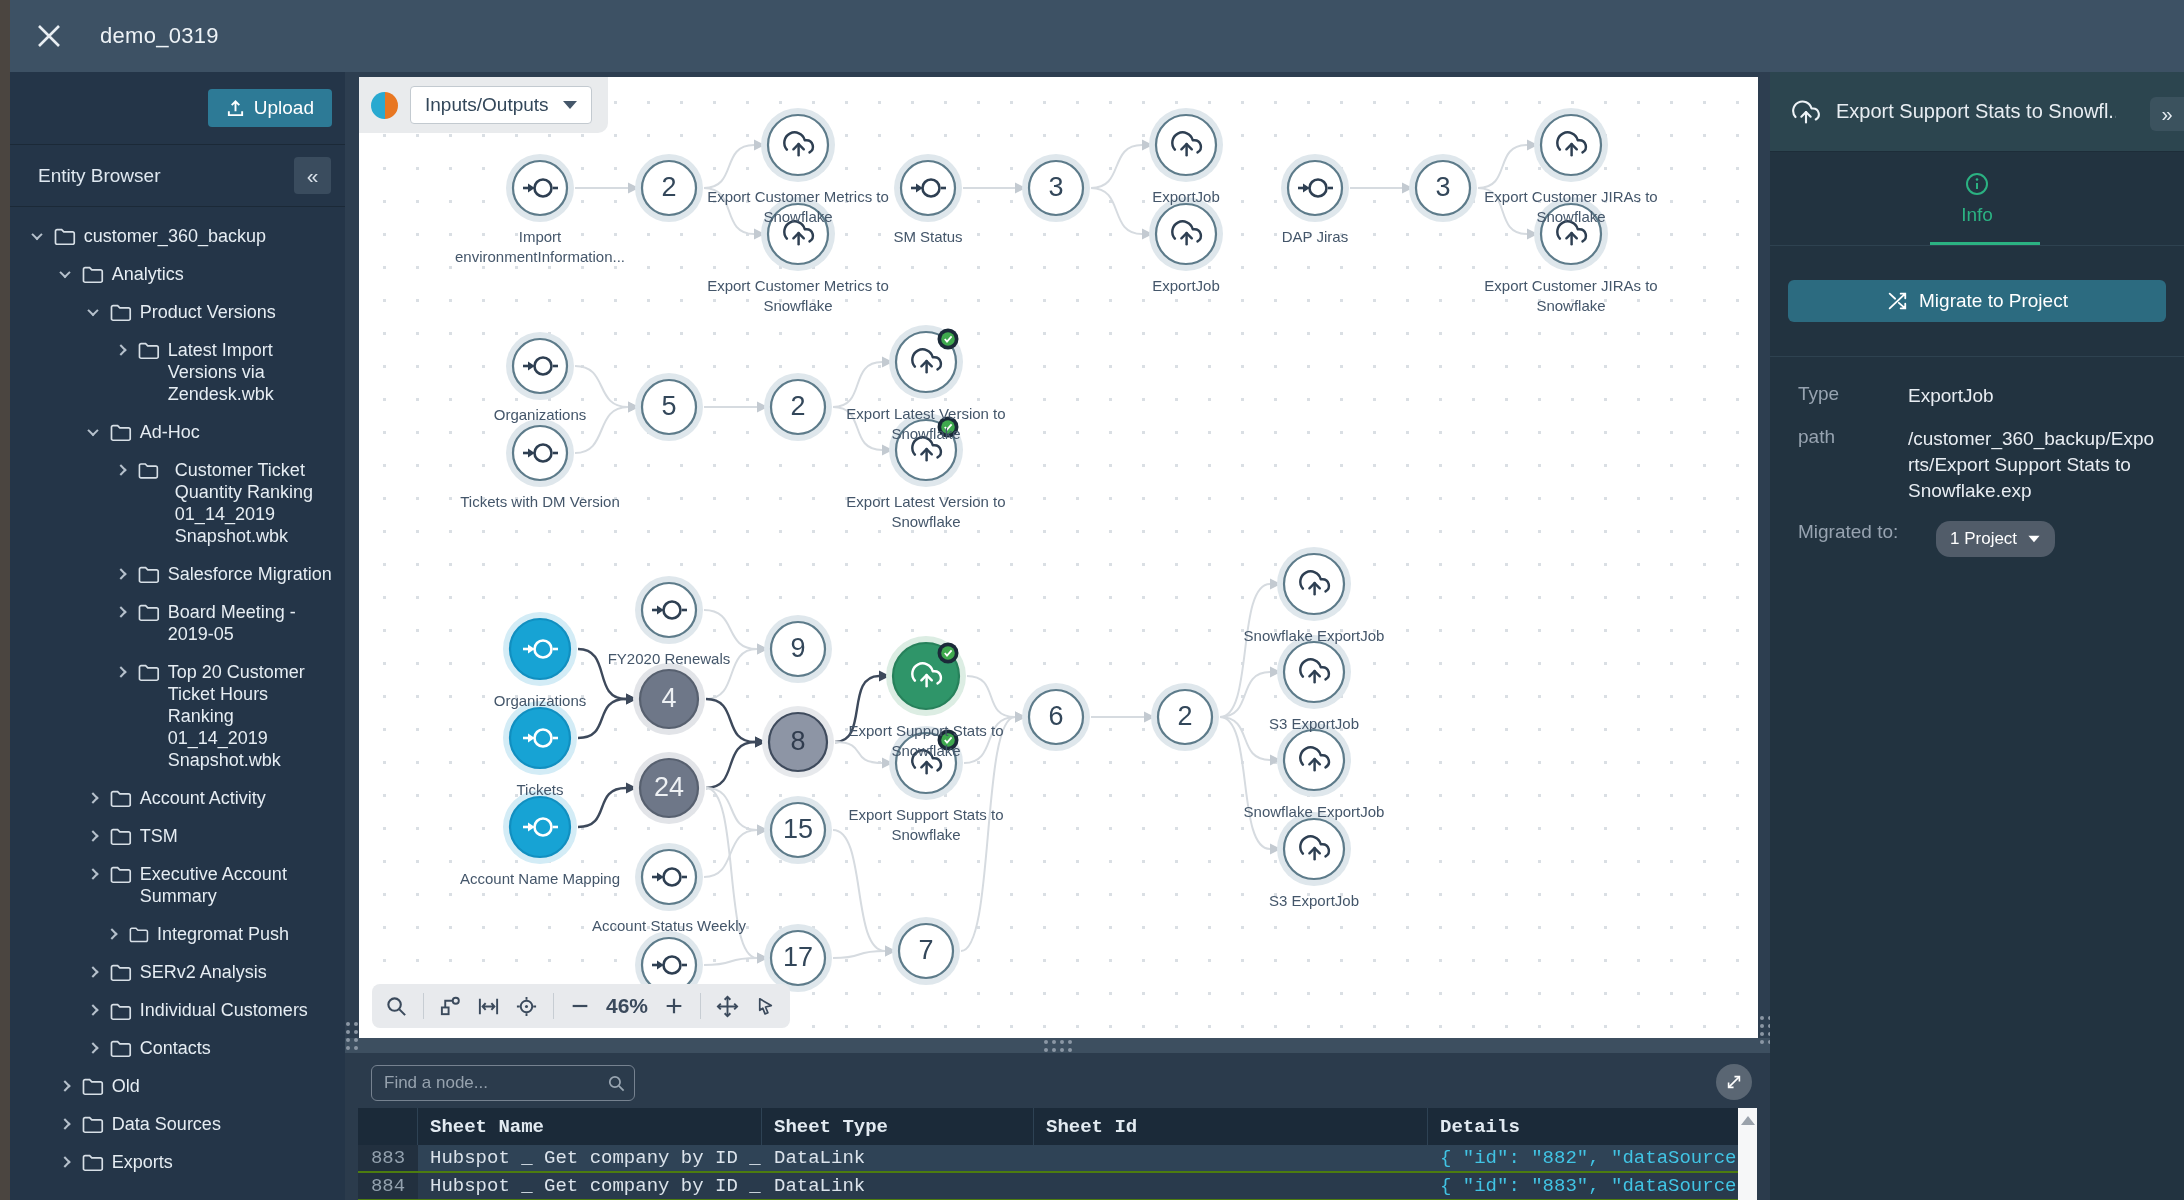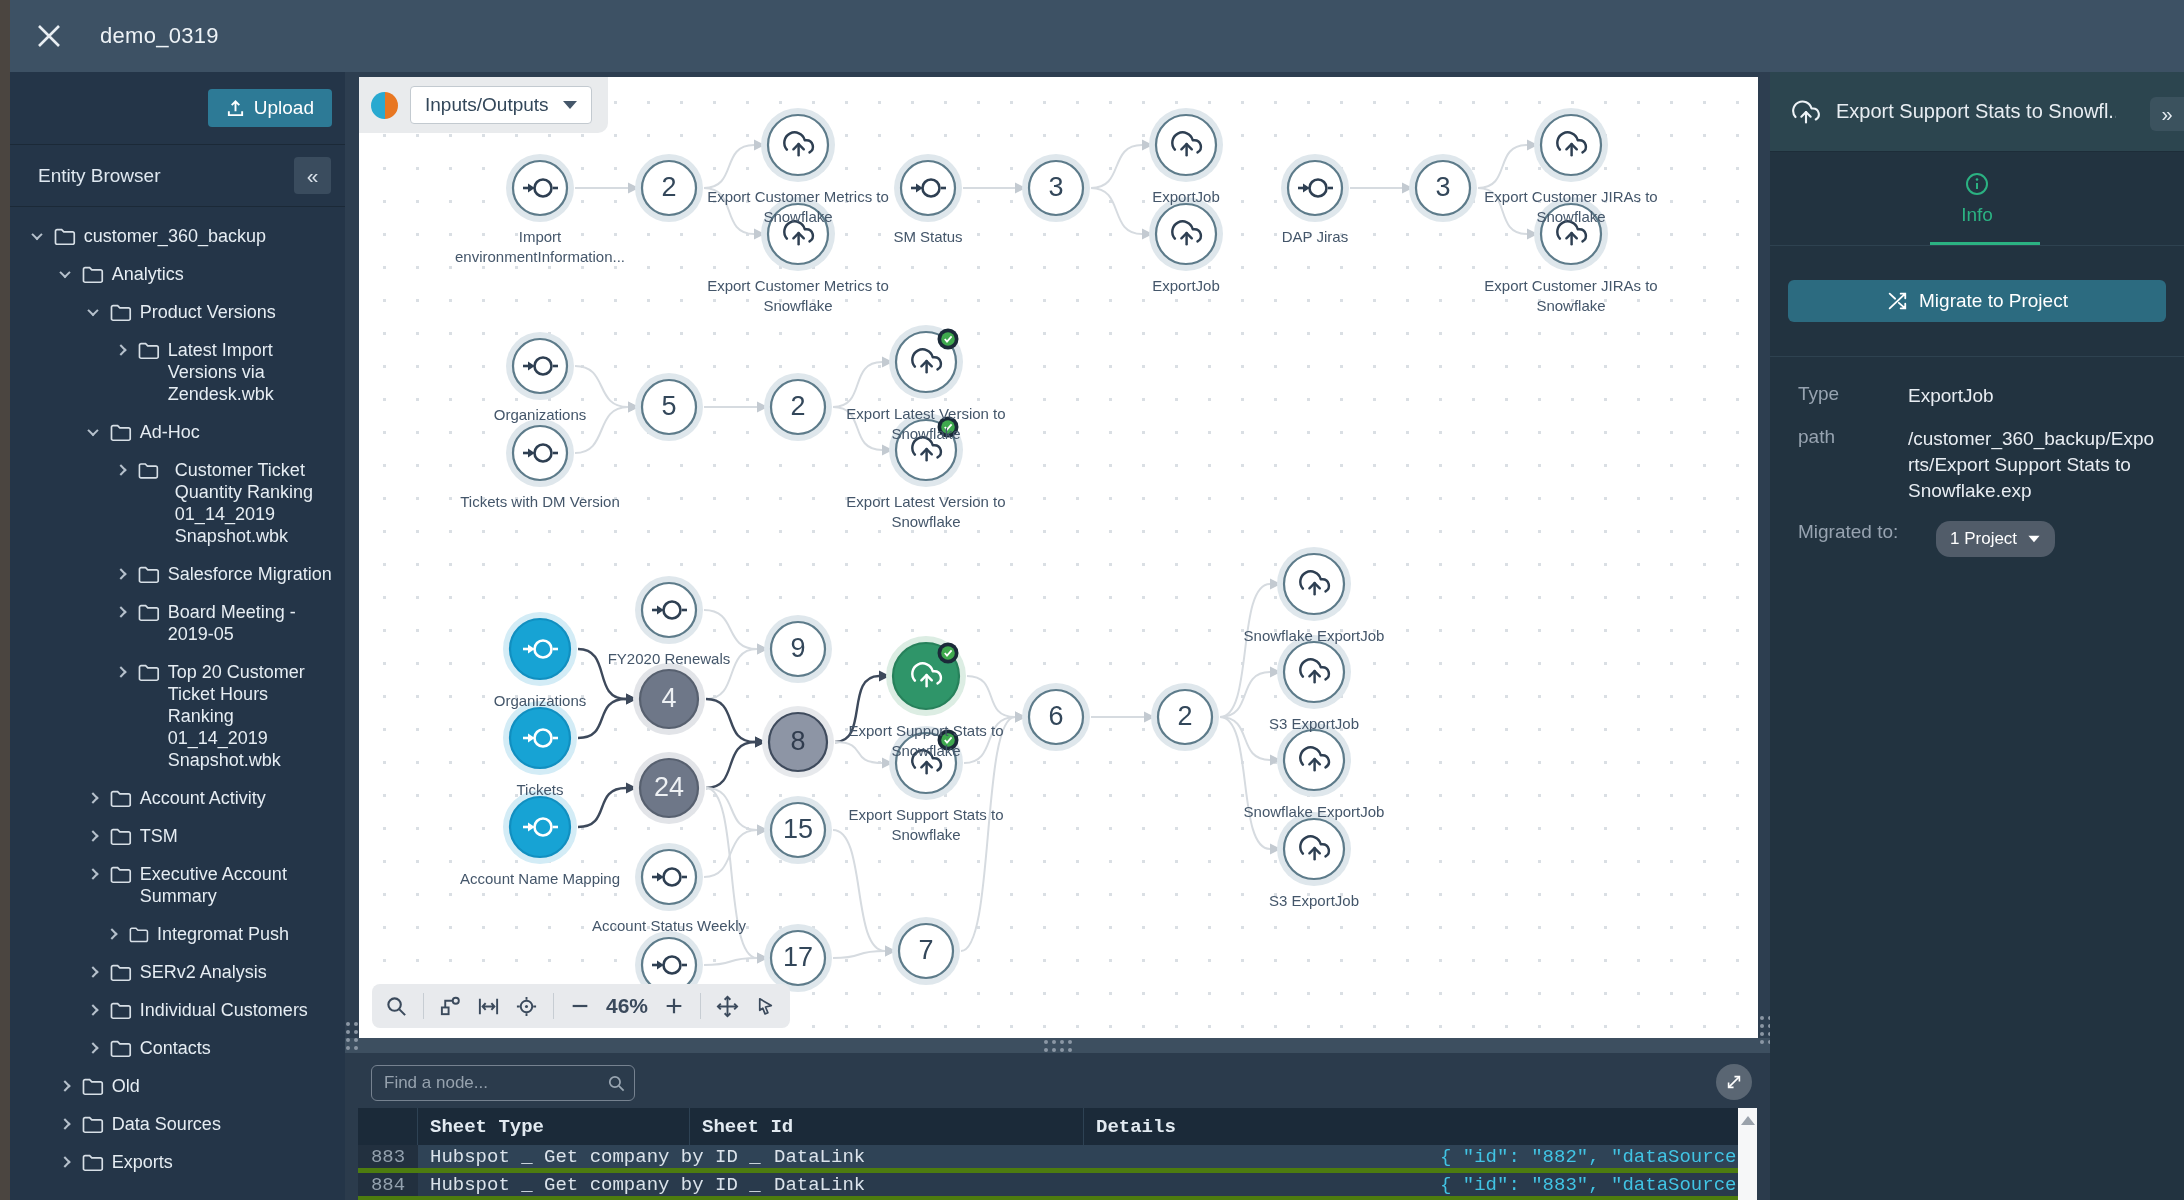--- a/index.html
+++ b/index.html
@@ -81,21 +81,21 @@
                  font-family:"Liberation Mono","DejaVu Sans Mono",monospace; font-size:19px; }
   .tr { display:flex; width:1380px; }
   .th-row { background:#1b2a39; color:#e2eaf1; height:37px; font-weight:bold; }
   .td, .th { padding:0 12px; display:flex; align-items:center; overflow:hidden; white-space:nowrap; }
   .th { border-right:1px solid #2e4254; }
   .c-num { width:60px; min-width:60px; justify-content:center; }
   .c-name { width:344px; min-width:344px; }
   .c-type { width:272px; min-width:272px; }
   .c-id { width:394px; min-width:394px; }
   .c-det { flex:1; }
-  .data-row { height:28px; color:#dbe3eb; border-bottom:5px solid #4d7c0f;justify-content:center; }
+  .data-row { height:28px; color:#dbe3eb; border-bottom:2px solid #4d7c0f;justify-content:center; }
   .data-row .c-num { background:#22303f; color:#93a1ae; }
   .row-odd { background:#2f4356; }
   .row-even { background:#293a4c; }
   .det-text { color:#41c4e4; }
   #tbl-scrollbar { position:absolute; left:1393px; top:55px; width:19px; height:92px; background:#f6f7f8; }
   #tbl-scroll-up { width:0; height:0; border-left:7px solid transparent; border-right:7px solid transparent;
                    border-bottom:9px solid #9aa2ab; margin:8px auto 0; }
 
   
   #right-panel { left:1770px; top:72px; width:414px; height:1128px; background:#223340; color:#e8edf2; }
@@ -273,21 +273,21 @@
       </div>
       <div class="tree-item" style="padding-left: 74px;">
         <span class="chev-box">
           <i class="chev collapsed"></i>
         </span>
         <svg width="22" height="19" viewBox="0 0 22 19" class="folder-ic">
           <path d="M1.5,4.2 a1.6,1.6 0 0 1 1.6,-1.6 h4.6 l2.2,2.3 h8.9 a1.6,1.6 0 0 1 1.6,1.6 v9.2 a1.6,1.6 0 0 1 -1.6,1.6 H3.1 a1.6,1.6 0 0 1 -1.6,-1.6 z" stroke="#d7dfe6" stroke-width="1.7" fill="none"></path>
         </svg>
         <div class="tree-label" style="width: 197px;">SERv2 Analysis</div>
       </div>
-      <div class="tree-item" style="padding-left: 74px;">
+      <div class="tree-item" style="padding-left: 74px; align-items: flex-end;">
         <span class="chev-box">
           <i class="chev collapsed"></i>
         </span>
         <svg width="22" height="19" viewBox="0 0 22 19" class="folder-ic">
           <path d="M1.5,4.2 a1.6,1.6 0 0 1 1.6,-1.6 h4.6 l2.2,2.3 h8.9 a1.6,1.6 0 0 1 1.6,1.6 v9.2 a1.6,1.6 0 0 1 -1.6,1.6 H3.1 a1.6,1.6 0 0 1 -1.6,-1.6 z" stroke="#d7dfe6" stroke-width="1.7" fill="none"></path>
         </svg>
         <div class="tree-label" style="width: 197px;">Individual Customers</div>
       </div>
       <div class="tree-item" style="padding-left: 74px;">
         <span class="chev-box">
@@ -938,20 +938,21 @@
     </svg>
     <div id="expand-btn">
       <svg width="18" height="18" viewBox="0 0 20 20">
         <path d="M4,16 L16,4" stroke="#fff" stroke-width="1.8"></path>
         <path d="M10.5,4 H16 V9.5 M9.5,16 H4 V10.5" stroke="#fff" stroke-width="1.8" fill="none"></path>
       </svg>
     </div>
     <div id="sheet-table">
       <div class="tr th-row" id="table-head">
         <div class="th c-num"></div>
+        <div class="th c-name">Sheet Name</div>
         <div class="th c-type">Sheet Type</div>
         <div class="th c-id">Sheet Id</div>
         <div class="th c-det" style="border-right:none">Details</div>
       </div>
       <div id="table-body">
           <div class="tr data-row row-odd">
             <div class="td c-num">883</div>
             <div class="td c-name">Hubspot _ Get company by ID _ SGK</div>
             <div class="td c-type">DataLink</div>
             <div class="td c-id"></div>

